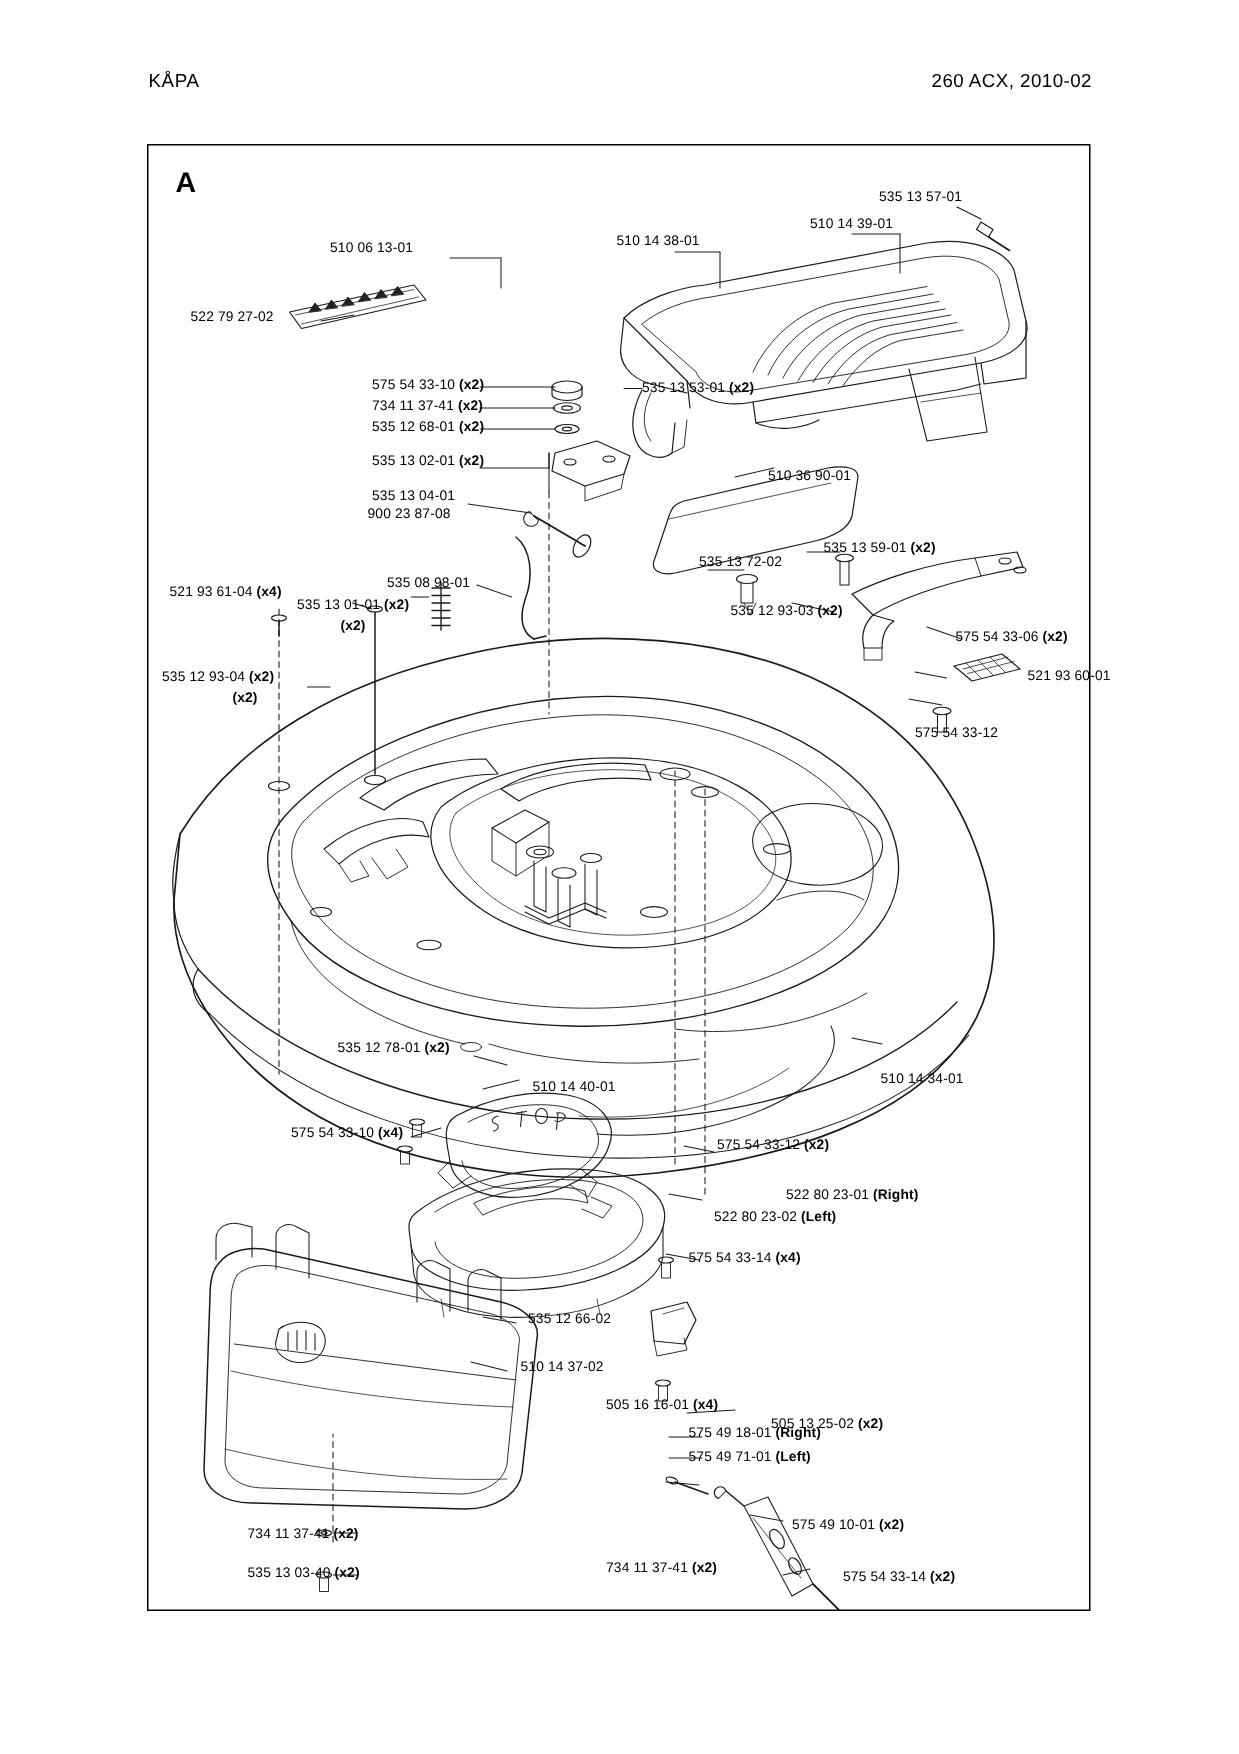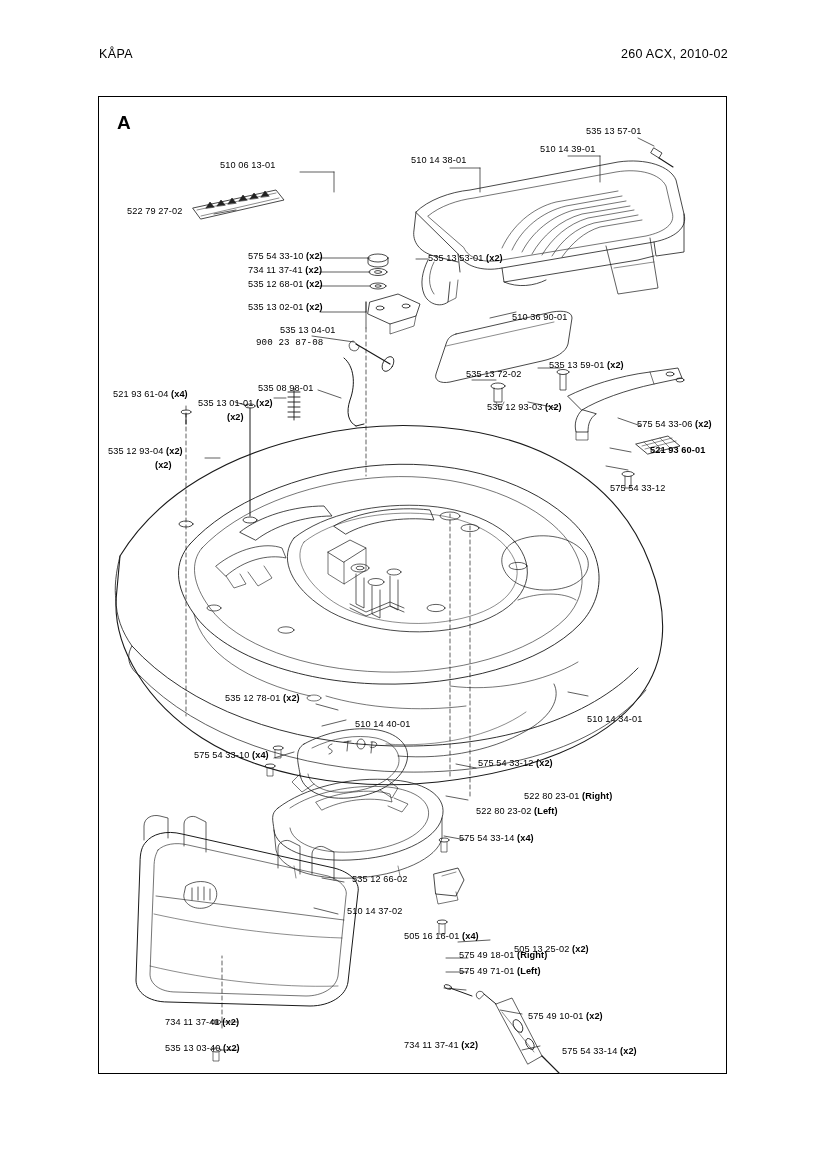--- a/index.html
+++ b/index.html
@@ -403,38 +403,38 @@
   <div class="lbl" style="left:411px; top:155px;"><span>510 14 38-01</span> <span class="q"></span></div>
   <div class="lbl" style="left:540px; top:144px;"><span>510 14 39-01</span> <span class="q"></span></div>
   <div class="lbl" style="left:586px; top:126px;"><span>535 13 57-01</span> <span class="q"></span></div>
 
   <div class="lbl" style="left:248px; top:251px;"><span>575 54 33-10</span> <span class="q">(x2)</span></div>
   <div class="lbl" style="left:248px; top:265px;"><span>734 11 37-41</span> <span class="q">(x2)</span></div>
   <div class="lbl" style="left:248px; top:279px;"><span>535 12 68-01</span> <span class="q">(x2)</span></div>
   <div class="lbl" style="left:428px; top:253px;"><span>535 13 53-01</span> <span class="q">(x2)</span></div>
   <div class="lbl" style="left:248px; top:302px;"><span>535 13 02-01</span> <span class="q">(x2)</span></div>
 
-  <div class="lbl" style="left:248px; top:325px;margin-left:32px;"><span>535 13 04-01</span> <span class="q"></span></div>
-  <div class="lbl" style="left:256px; top:337px;font-family:Liberation Mono, monospace;"><span>900 23 87-08</span> <span class="q"></span></div>
+  <div class="lbl" style="left:248px; top:325px;"><span>535 13 04-01</span> <span class="q"></span></div>
+  <div class="lbl" style="left:245px; top:337px;"><span>900 23 87-08</span> <span class="q"></span></div>
 
   <div class="lbl" style="left:512px; top:312px;"><span>510 36 90-01</span> <span class="q"></span></div>
   <div class="lbl" style="left:466px; top:369px;"><span>535 13 72-02</span> <span class="q"></span></div>
   <div class="lbl" style="left:549px; top:360px;"><span>535 13 59-01</span> <span class="q">(x2)</span></div>
 
   <div class="lbl" style="left:258px; top:383px;"><span>535 08 98-01</span> <span class="q"></span></div>
   <div class="lbl" style="left:198px; top:398px;"><span>535 13 01-01</span> <span class="q">(x2)</span></div>
   <div class="lbl" style="left:227px; top:412px;"><span class="q">(x2)</span></div>
 
   <div class="lbl" style="left:113px; top:389px;"><span>521 93 61-04</span> <span class="q">(x4)</span></div>
   <div class="lbl" style="left:108px; top:446px;"><span>535 12 93-04</span> <span class="q">(x2)</span></div>
   <div class="lbl" style="left:155px; top:460px;"><span class="q">(x2)</span></div>
 
   <div class="lbl" style="left:487px; top:402px;"><span>535 12 93-03</span> <span class="q">(x2)</span></div>
   <div class="lbl" style="left:637px; top:419px;"><span>575 54 33-06</span> <span class="q">(x2)</span></div>
-  <div class="lbl" style="left:650px; top:445px;font-weight:bold;"><span>521 93 60-01</span> <span class="q"></span></div>
+  <div class="lbl" style="left:685px; top:445px;"><span>521 93 60-01</span> <span class="q"></span></div>
   <div class="lbl" style="left:610px; top:483px;"><span>575 54 33-12</span> <span class="q"></span></div>
 
   <div class="lbl" style="left:587px; top:694px;margin-top:20px;"><span>510 14 34-01</span> <span class="q"></span></div>
 
   <div class="lbl" style="left:225px; top:693px;"><span>535 12 78-01</span> <span class="q">(x2)</span></div>
   <div class="lbl" style="left:355px; top:719px;"><span>510 14 40-01</span> <span class="q"></span></div>
   <div class="lbl" style="left:194px; top:750px;"><span>575 54 33-10</span> <span class="q">(x4)</span></div>
 
   <div class="lbl" style="left:478px; top:758px;"><span>575 54 33-12</span> <span class="q">(x2)</span></div>
   <div class="lbl" style="left:476px; top:791px;margin-left:48px;"><span>522 80 23-01</span> <span class="q">(Right)</span></div>

